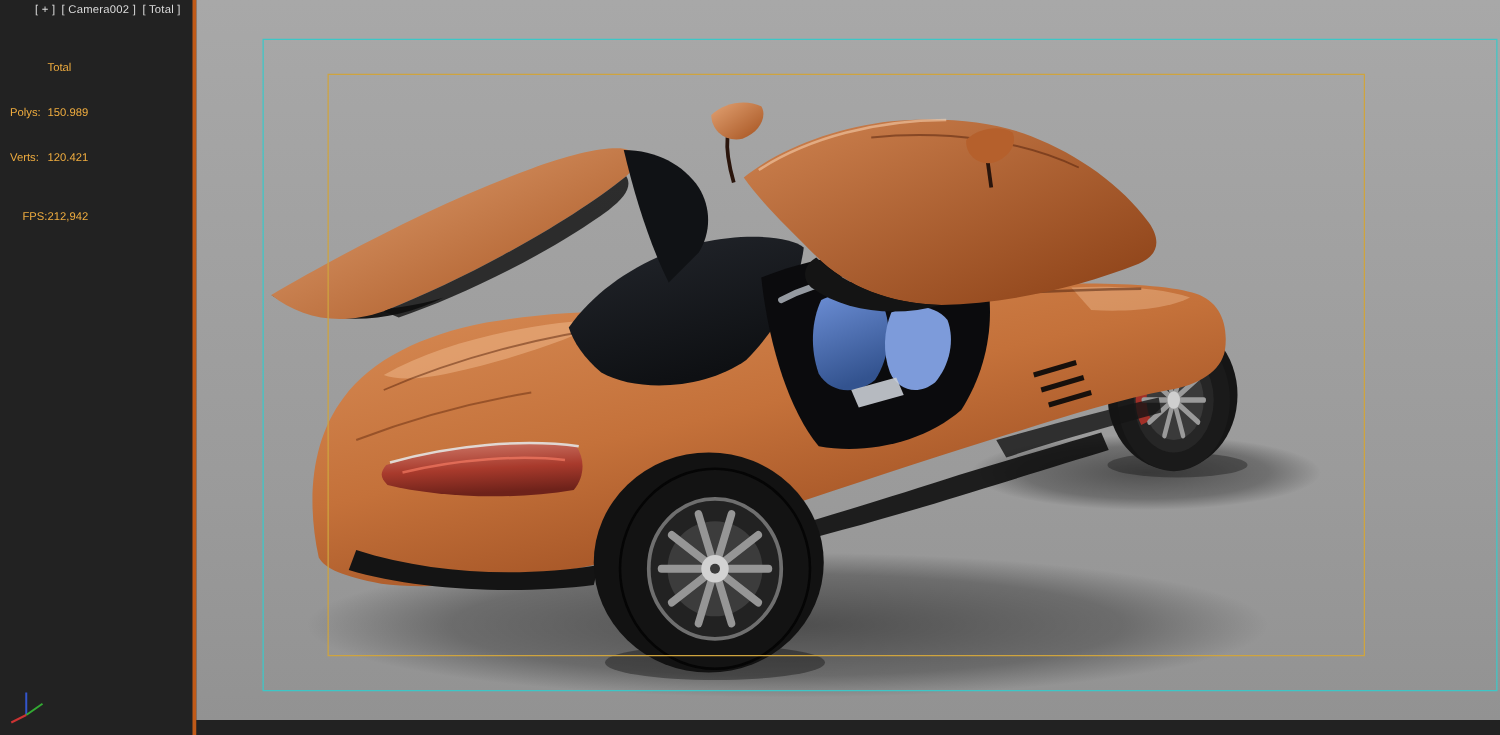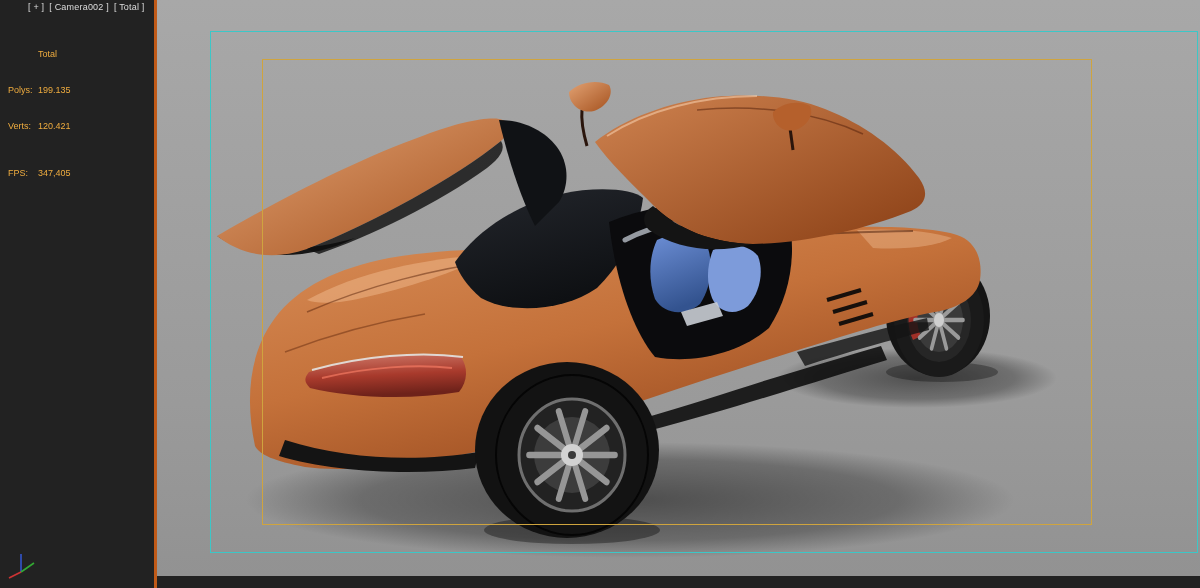--- a/index.html
+++ b/index.html
@@ -26,47 +26,47 @@
     font-size:9px;color:#dcdcdc;letter-spacing:0.2px;cursor:default;
   }
   
   .stats{
     position:absolute;left:8px;top:24px;z-index:6;
     font-size:9px;line-height:12px;color:#efac3f;white-space:pre;
   }
   .stats .row{display:flex;}
   .stats .lbl{display:inline-block;width:30px;}
   .stats .total{margin-left:30px;}
-  .stats .fps{margin-top:11px;}
+  .stats .fps{margin-top:11px;text-align:right;}
   .axis-icon{position:absolute;left:5px;top:546px;z-index:6;}
 </style>
 </head>
 <body>
 
 <div class="stage">
 
   <div class="vp-label">
     <span>[ + ]</span>
     <span>[ Camera002 ]</span>
     <span>[ Total ]</span>
   </div>
 
   <div class="stats">
     <div class="row total">Total</div>
     <div class="row">
       <span class="lbl">Polys:</span>
-      <span class="val">199.135</span>
+      <span class="val">150.989</span>
     </div>
     <div class="row">
       <span class="lbl">Verts:</span>
       <span class="val">120.421</span>
     </div>
     <div class="row fps">
       <span class="lbl">FPS:</span>
-      <span class="val">347,405</span>
+      <span class="val">212,942</span>
     </div>
   </div>
 
   <div class="viewport">
     <svg class="scene-svg" width="1043" height="576" viewBox="0 0 1043 576">
       <defs>
         <linearGradient id="bodyGrad" x1="0" y1="0" x2="0.7" y2="1">
           <stop offset="0" stop-color="#d98e58"></stop>
           <stop offset="0.5" stop-color="#c4713a"></stop>
           <stop offset="1" stop-color="#93451b"></stop>

